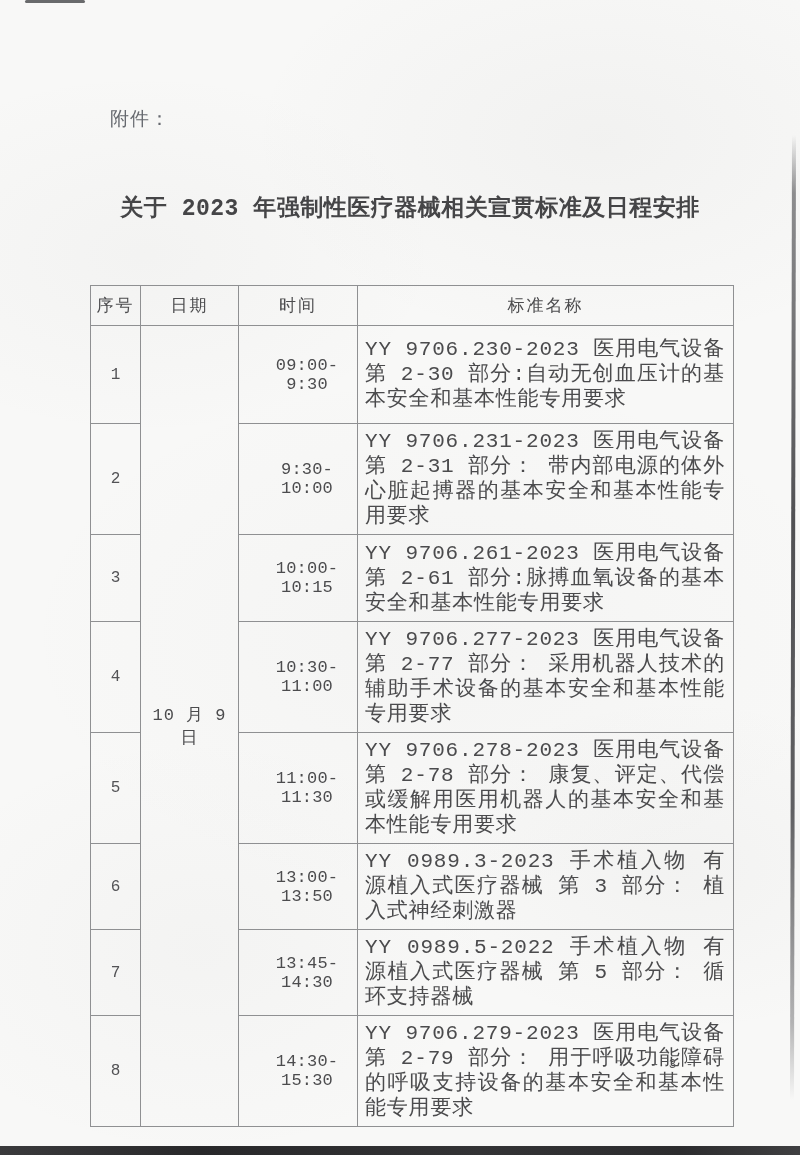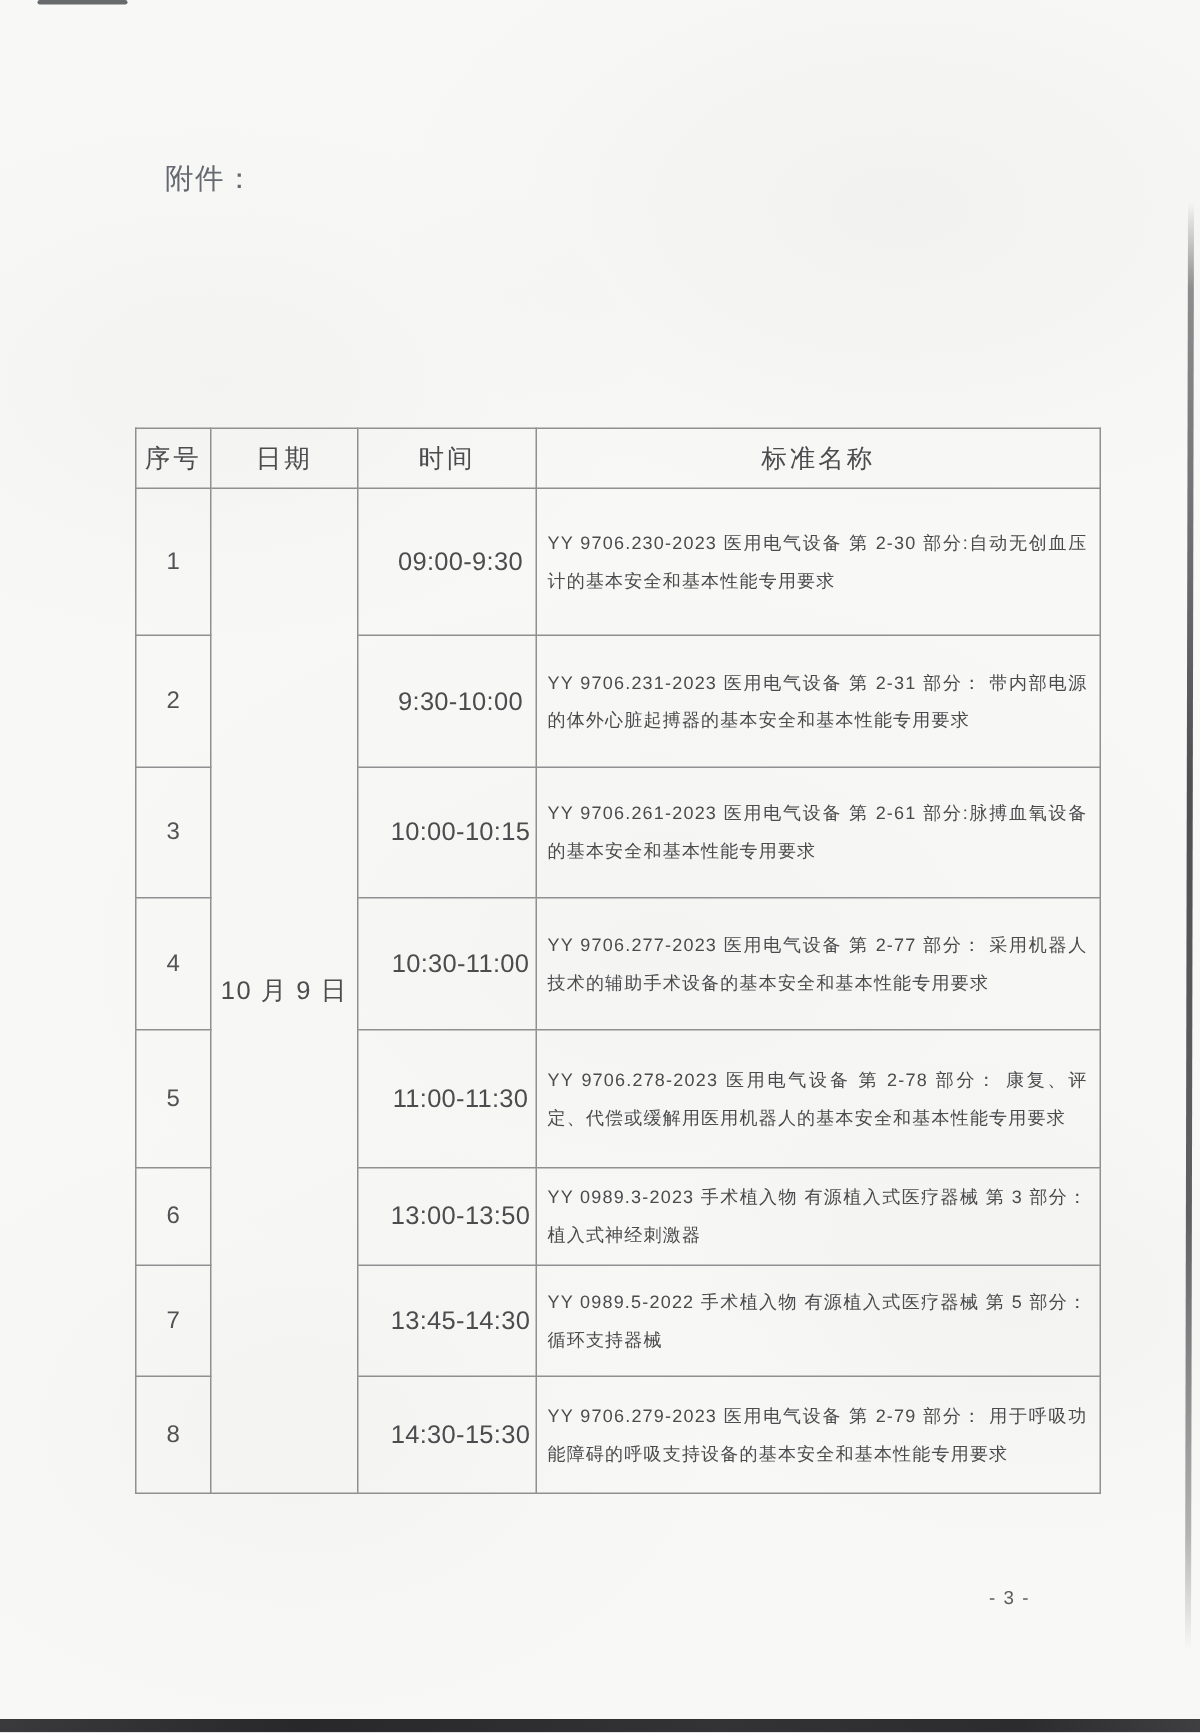--- a/index.html
+++ b/index.html
@@ -1,21 +1,21 @@
 <!DOCTYPE html>
 <html><head>
 <meta charset="utf-8">
 <style>
   html,body{margin:0;padding:0;background:#ffffff;}
   .scan-page{
     position:relative;
     width:800px;height:1155px;
     margin:0;
     overflow:hidden;
-    font-family:Liberation Sans, sans-serif;
+    font-family:Liberation Mono, monospace;
     color:#4a4a4c;
     background:
       radial-gradient(ellipse 420px 260px at 18% 22%, rgba(130,130,128,0.045), rgba(0,0,0,0) 70%),
       radial-gradient(ellipse 500px 300px at 75% 12%, rgba(120,120,118,0.05), rgba(0,0,0,0) 70%),
       radial-gradient(ellipse 600px 380px at 55% 55%, rgba(140,140,138,0.035), rgba(0,0,0,0) 70%),
       radial-gradient(ellipse 420px 300px at 25% 82%, rgba(130,130,128,0.04), rgba(0,0,0,0) 70%),
       radial-gradient(ellipse 380px 240px at 85% 75%, rgba(120,120,118,0.045), rgba(0,0,0,0) 70%),
       #f8f8f7;
   }
   
@@ -62,21 +62,21 @@
   table.schedule th{
     font-weight:normal;font-size:17px;letter-spacing:2px;
     color:#4c4c4e;text-align:center;
   }
   td.cell-no{text-align:center;font-size:16px;color:#535356;}
   td.cell-date{text-align:center;font-size:17px;letter-spacing:1px;color:#4c4c4e;}
   td.cell-time{text-align:center;font-size:17px;color:#4c4c4e;letter-spacing:0.2px;padding-left:19px;}
   td.cell-std{
     text-align:justify;
     padding:5px 8px 5px 7px;
-    font-size:12px;line-height:25px;letter-spacing:0.8px;
+    font-size:21px;line-height:25px;letter-spacing:0.8px;
     color:#4b4b4d;
   }
   tbody tr:nth-child(1){height:98px;}
   tbody tr:nth-child(2){height:88px;}
   tbody tr:nth-child(3){height:87px;}
   tbody tr:nth-child(4){height:88px;}
   tbody tr:nth-child(5){height:92px;}
   tbody tr:nth-child(6){height:65px;}
   tbody tr:nth-child(7){height:74px;}
   tbody tr:nth-child(8){height:78px;}
@@ -89,20 +89,21 @@
 <body>
 
 <div class="scan-page">
 
   <div class="artifact-top"></div>
   <div class="artifact-right"></div>
   <div class="artifact-bottom"></div>
 
   <div class="attachment">附件：</div>
 
+  <h1 class="doc-title">关于 2023 年强制性医疗器械相关宣贯标准及日程安排</h1>
 
   <table class="schedule">
     <colgroup>
       <col style="width:50px">
       <col style="width:98px">
       <col style="width:119px">
       <col style="width:376px">
     </colgroup>
     <thead>
       <tr>

